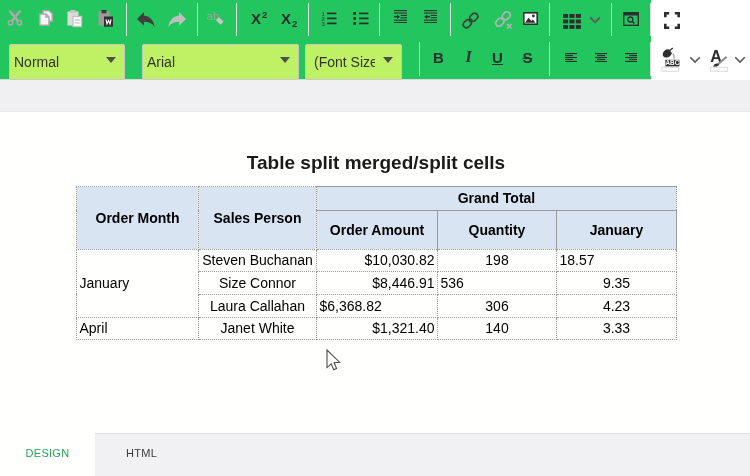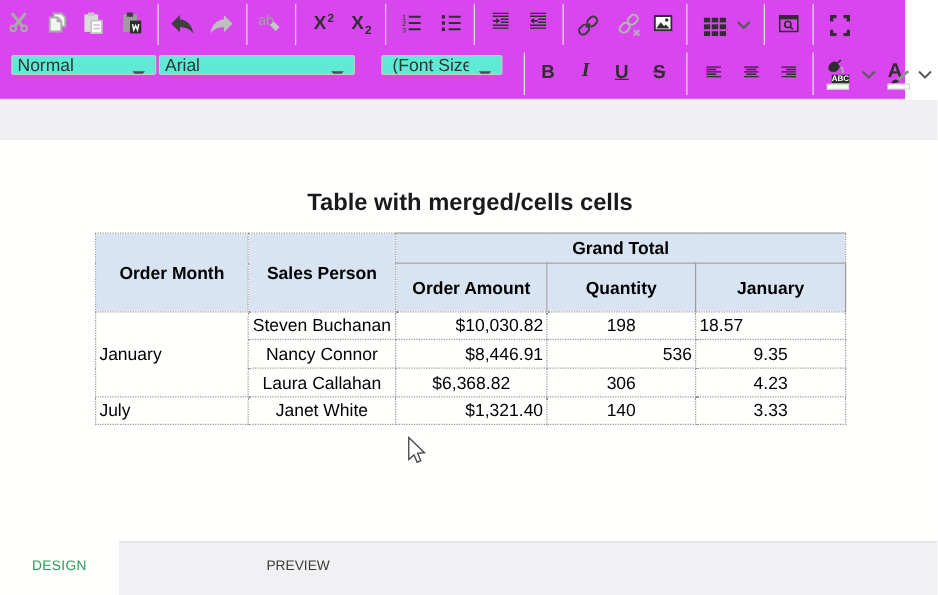--- a/index.html
+++ b/index.html
@@ -1,25 +1,25 @@
 <!DOCTYPE html>
 <html><head>
 <meta charset="utf-8">
 <style>
 *{margin:0;padding:0;box-sizing:border-box}
 html,body{width:750px;height:476px;overflow:hidden;background:#fff;font-family:"Liberation Sans",sans-serif}
 #root{position:relative;width:750px;height:476px}
-.tb{position:absolute;left:0;top:0;width:724px;height:80px;background:#d946ef;border-bottom:1px solid #d9d9dd}
+.tb{position:absolute;left:0;top:0;width:651px;height:80px;background:#22c55e;border-bottom:1px solid #d9d9dd}
 .b{position:absolute;width:30px;height:30px;display:flex;align-items:center;justify-content:center}
 .r1 .b{top:5px}
 .sep1{position:absolute;top:3px;width:1px;height:33px;background:#dcdcdf}
 .sep2{position:absolute;top:42px;width:1px;height:34px;background:#dcdcdf}
 .band{position:absolute;left:0;top:80px;width:750px;height:32px;background:#f0f0f3;border-bottom:1px solid #e7e7ea}
 .content{position:absolute;left:0;top:112px;width:750px;height:321px;background:#fffffe}
-.sel{position:absolute;top:44px;height:16px;background:#5eead4;border:1px solid #c9c9c9;border-radius:2px;display:flex;align-items:center;font-size:14px;color:#333;padding-left:4px;overflow:hidden;white-space:nowrap}
+.sel{position:absolute;top:44px;height:36px;background:#bef264;border:1px solid #c9c9c9;border-radius:2px;display:flex;align-items:center;font-size:14px;color:#333;padding-left:4px;overflow:hidden;white-space:nowrap}
 .sel .ar{position:absolute;right:8px;top:12px;width:0;height:0;border-left:5.5px solid transparent;border-right:5.5px solid transparent;border-top:6px solid #4e4e4e}
 .r2i{position:absolute;top:46px;width:29px;height:28px;display:flex;align-items:center;justify-content:center}
 .up{top:43px !important}
 .title{position:absolute;left:1px;top:40px;width:750px;text-align:center;font-size:19px;font-weight:bold;color:#1a1a1a}
 table{position:absolute;left:76px;top:73.5px;border-collapse:collapse;table-layout:fixed;width:600px}
 td{border:1px dotted #9b9b9b;font-size:14px;color:#000;padding:0 2.5px;overflow:hidden;white-space:nowrap}
 td.h{background:#d8e4f2;font-weight:bold;text-align:center}
 .tabs{position:absolute;left:0;top:433px;width:750px;height:43px;background:#fffffe}
 .tabs .grey{position:absolute;left:95px;top:0;width:655px;height:43px;background:#f1f1f3;border-top:1px solid #e0e0e2}
 .tab{position:absolute;top:0;height:43px;display:flex;align-items:center;justify-content:center;font-size:11px;font-weight:normal;letter-spacing:.3px;color:#3b3b3b;padding-bottom:4px}
@@ -218,21 +218,21 @@
             <path d="M1.3 5.2 V1.3 H5.2"></path>
             <path d="M10.8 1.3 H14.7 V5.2"></path>
             <path d="M14.7 11.8 V15.7 H10.8"></path>
             <path d="M5.2 15.7 H1.3 V11.8"></path>
           </g>
         </svg>
       </span>
   </div>
   <div id="row2">
     <span class="sel" style="left:9px;width:116px">Normal<span class="ar"></span></span>
-    <span class="sel" style="left:127px;width:157px">Arial<span class="ar"></span></span>
+    <span class="sel" style="left:142px;width:157px">Arial<span class="ar"></span></span>
     <span class="sel" style="left:305px;width:97px;padding-left:8px">
         <span style="display:inline-block;width:61px;overflow:hidden">(Font Size)</span>
         <span class="ar"></span>
       </span>
     <span class="sep2" style="left:419px"></span>
     <span class="r2i up" style="left:424px;font-size:15px;font-weight:bold;color:#2e2e2e">B</span>
     <span class="r2i up" style="left:454px;font-size:16px;font-weight:bold;font-style:italic;color:#2e2e2e;font-family:'Liberation Serif',serif">I</span>
     <span class="r2i up" style="left:483px;font-size:15px;font-weight:bold;color:#2e2e2e;text-decoration:underline">U</span>
     <span class="r2i up" style="left:513px;font-size:15px;font-weight:bold;color:#2e2e2e;text-decoration:line-through">S</span>
     <span class="sep2" style="left:549px"></span>
@@ -294,21 +294,21 @@
         </svg>
       </span>
     <span class="r2i" style="left:732px;width:16px">
         <svg width="12" height="8" viewBox="0 0 12 8">
           <path d="M1.2 1.2 L6 6 L10.8 1.2" fill="none" stroke="#5a5a5a" stroke-width="1.6"></path>
         </svg>
       </span>
   </div>
   <div class="band"></div>
   <div class="content">
-    <div class="title">Table with merged/cells cells</div>
+    <div class="title">Table split merged/split cells</div>
     <table>
       <colgroup>
           <col style="width:122px">
           <col style="width:118px">
           <col style="width:121px">
           <col style="width:119px">
           <col style="width:120px">
         </colgroup>
       <tbody>
           <tr style="height:24px">
@@ -322,42 +322,42 @@
             <td class="h" style="border-top:1px solid #9a9a9a;border-left:1px solid #9a9a9a;border-right:1px solid #9a9a9a">January</td>
           </tr>
       <tr style="height:22px">
             <td rowspan="3">January</td>
             <td style="text-align:center">Steven Buchanan</td>
             <td style="text-align:right">$10,030.82</td>
             <td style="text-align:center">198</td>
             <td style="text-align:left">18.57</td>
           </tr>
       <tr style="height:23px">
-            <td style="text-align:center">Nancy Connor</td>
+            <td style="text-align:center">Size Connor</td>
             <td style="text-align:right">$8,446.91</td>
-            <td style="text-align:right">536</td>
+            <td style="text-align:left">536</td>
             <td style="text-align:center">9.35</td>
           </tr>
       <tr style="height:23px">
             <td style="text-align:center">Laura Callahan</td>
-            <td style="text-align:center">$6,368.82</td>
+            <td style="text-align:left">$6,368.82</td>
             <td style="text-align:center">306</td>
             <td style="text-align:center">4.23</td>
           </tr>
       <tr style="height:22px">
-            <td>July</td>
+            <td>April</td>
             <td style="text-align:center">Janet White</td>
             <td style="text-align:right">$1,321.40</td>
             <td style="text-align:center">140</td>
             <td style="text-align:center">3.33</td>
           </tr>
     </tbody>
       </table>
     <svg id="cursor" style="position:absolute;left:324px;top:237px" width="18" height="24" viewBox="0 0 18 24">
       <path d="M3 1 L3 18.6 L7.2 14.9 L9.7 20.8 L12.6 19.5 L10.1 13.7 L15.6 13.2 Z" fill="#fff" stroke="#4a4a4a" stroke-width="1.1" stroke-linejoin="miter"></path>
     </svg>
   </div>
   <div class="tabs">
     <div class="grey"></div>
     <div class="tab" style="left:0;width:95px;color:#28a05c">DESIGN</div>
-    <div class="tab" style="left:190px;width:97px;letter-spacing:0">PREVIEW</div>
+    <div class="tab" style="left:95px;width:93px">HTML</div>
   </div>
 </div>
 
 </body></html>

